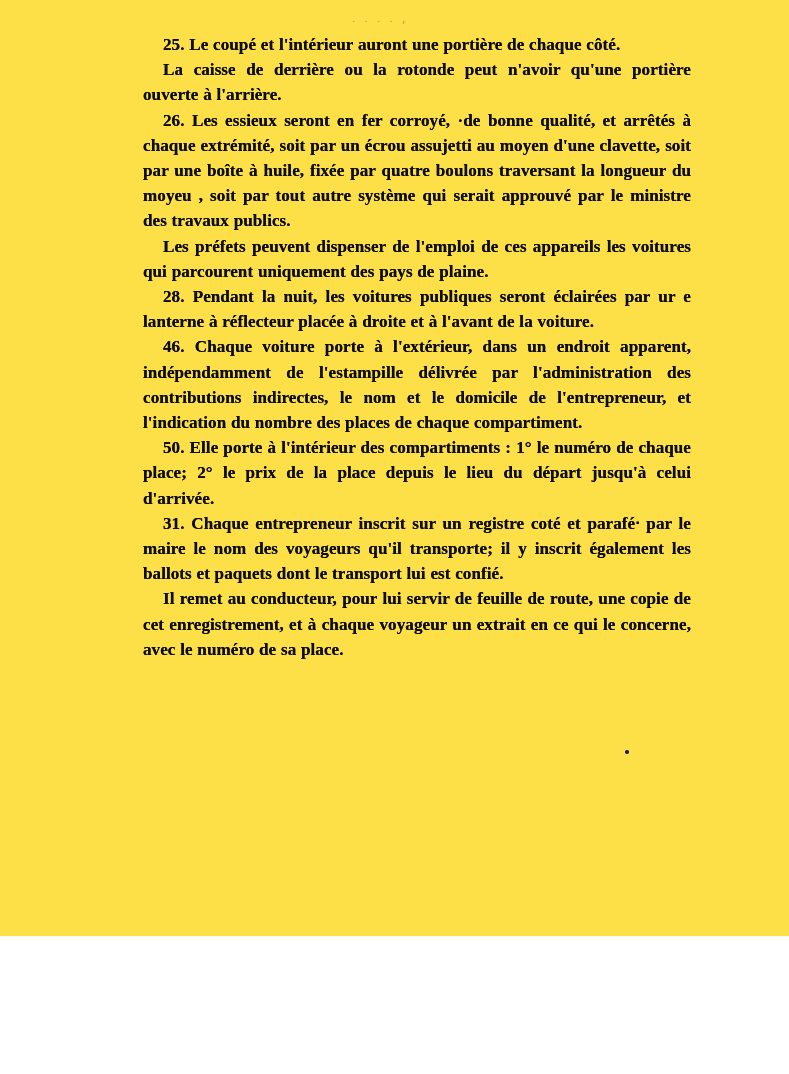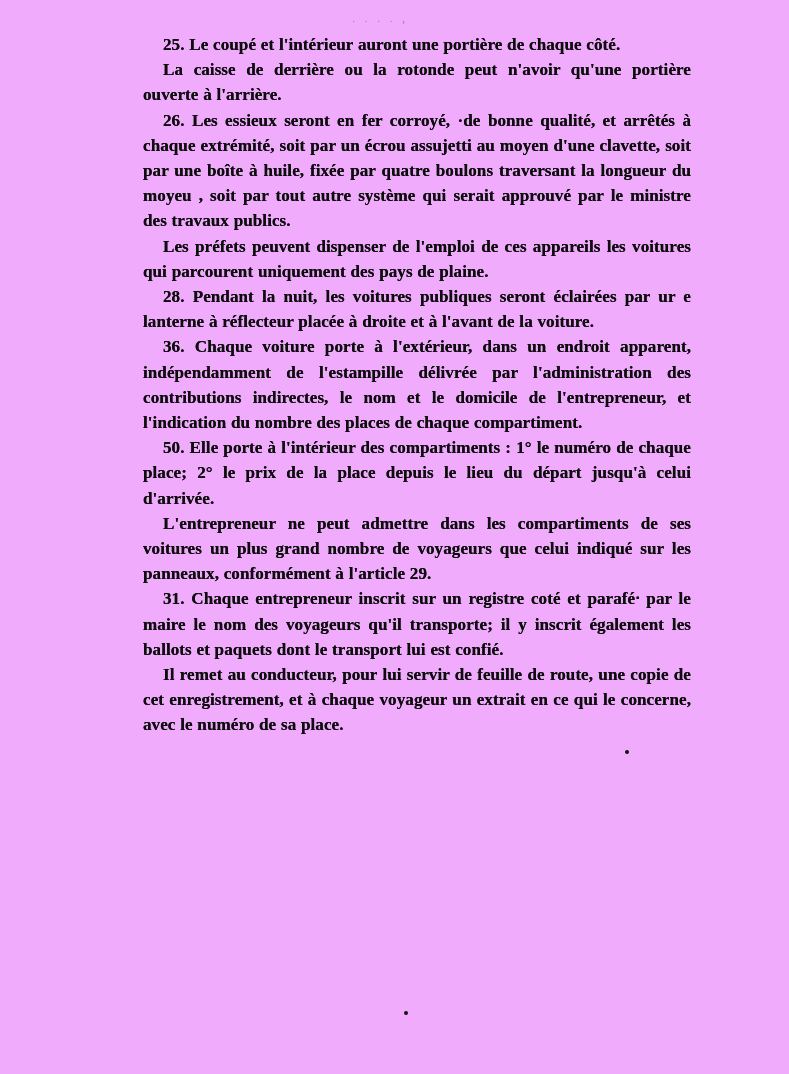--- a/index.html
+++ b/index.html
@@ -3,22 +3,22 @@
 <meta charset="utf-8">
 <style>
   html, body {
     margin: 0;
     padding: 0;
     background: #ffffff;
   }
   #page {
     position: relative;
     width: 789px;
-    height: 1074px;
-    background: #f0abfc;
+    height: 936px;
+    background: #fde047;
     overflow: hidden;
     font-family: "Liberation Serif", "DejaVu Serif", serif;
     color: #0d0d0d;
   }
 
   
   .header-remnant {
     position: absolute;
     left: 352px;
     top: 12px;
@@ -99,25 +99,24 @@
 
 
     <p class="para"><span class="num">26.</span><span> Les essieux seront en fer corroyé, ·de bonne qualité, et arrêtés à chaque extrémité, soit par un écrou assujetti au moyen d'une clavette, soit par une boîte à huile, fixée par quatre boulons traversant la longueur du moyeu , soit par tout autre système qui serait approuvé par le ministre des travaux publics.</span></p>
 
 
 
     <p class="para"><span>Les préfets peuvent dispenser de l'emploi de ces appareils les voitures qui parcourent uniquement des pays de plaine.</span></p>
 
     <p class="para"><span class="num">28.</span><span> Pendant la nuit, les voitures publiques seront éclairées par ur e lanterne à réflecteur placée à droite et à l'avant de la voiture.</span></p>
 
-    <p class="para"><span class="num">36.</span><span> Chaque voiture porte à l'extérieur, dans un endroit apparent, indépendamment de l'estampille délivrée par l'administration des contributions indirectes, le nom et le domicile de l'entrepreneur, et l'indication du nombre des places de chaque compartiment.</span></p>
+    <p class="para"><span class="num">46.</span><span> Chaque voiture porte à l'extérieur, dans un endroit apparent, indépendamment de l'estampille délivrée par l'administration des contributions indirectes, le nom et le domicile de l'entrepreneur, et l'indication du nombre des places de chaque compartiment.</span></p>
 
     <p class="para"><span class="num">50.</span><span> Elle porte à l'intérieur des compartiments : 1° le numéro de chaque place; 2° le prix de la place depuis le lieu du départ jusqu'à celui d'arrivée.</span></p>
 
-    <p class="para"><span>L'entrepreneur ne peut admettre dans les compartiments de ses voitures un plus grand nombre de voyageurs que celui indiqué sur les panneaux, conformément à l'article 29.</span></p>
 
     <p class="para"><span class="num">31.</span><span> Chaque entrepreneur inscrit sur un registre coté et paraféᐧ par le maire le nom des voyageurs qu'il transporte; il y inscrit également les ballots et paquets dont le transport lui est confié.</span></p>
 
     <p class="para"><span>Il remet au conducteur, pour lui servir de feuille de route, une copie de cet enregistrement, et à chaque voyageur un extrait en ce qui le concerne, avec le numéro de sa place.</span></p>
 
   </div>
 
   <div class="speck speck-right"></div>
   <div class="speck speck-bottom"></div>
 

